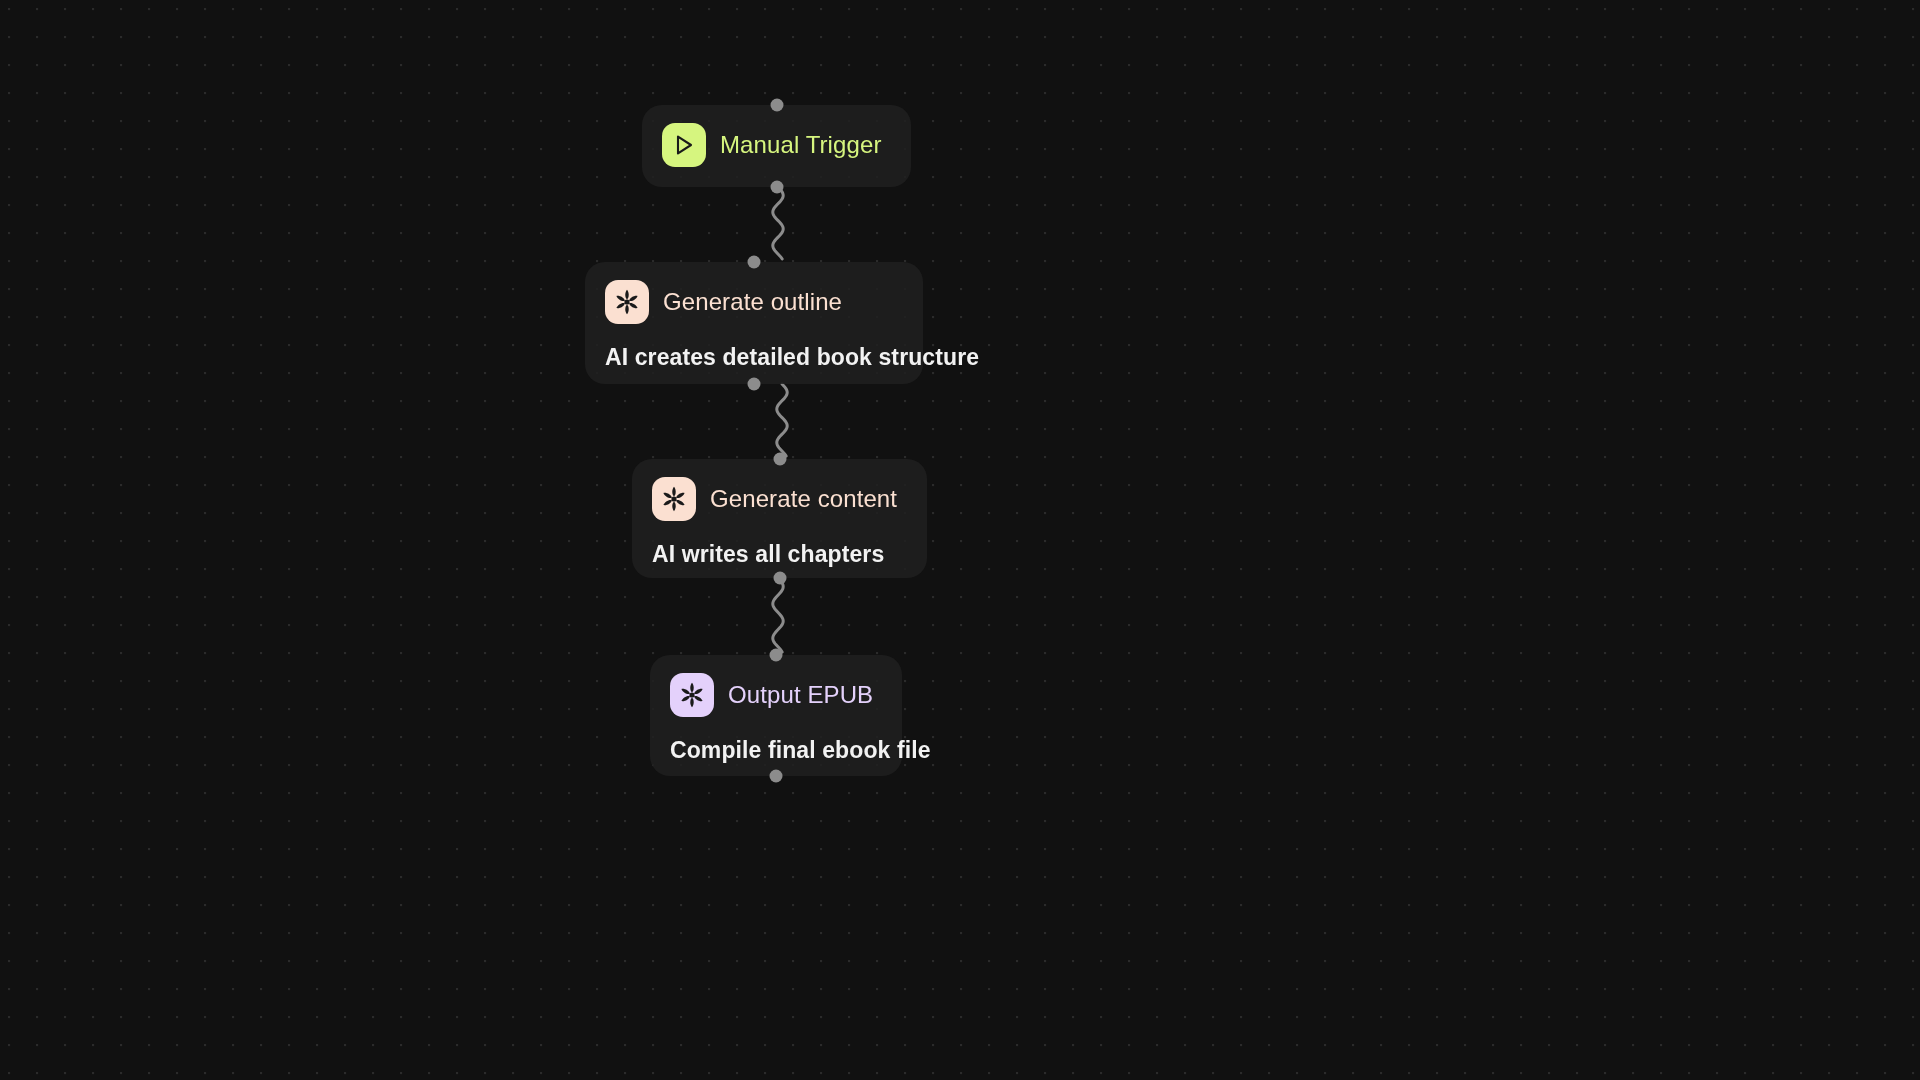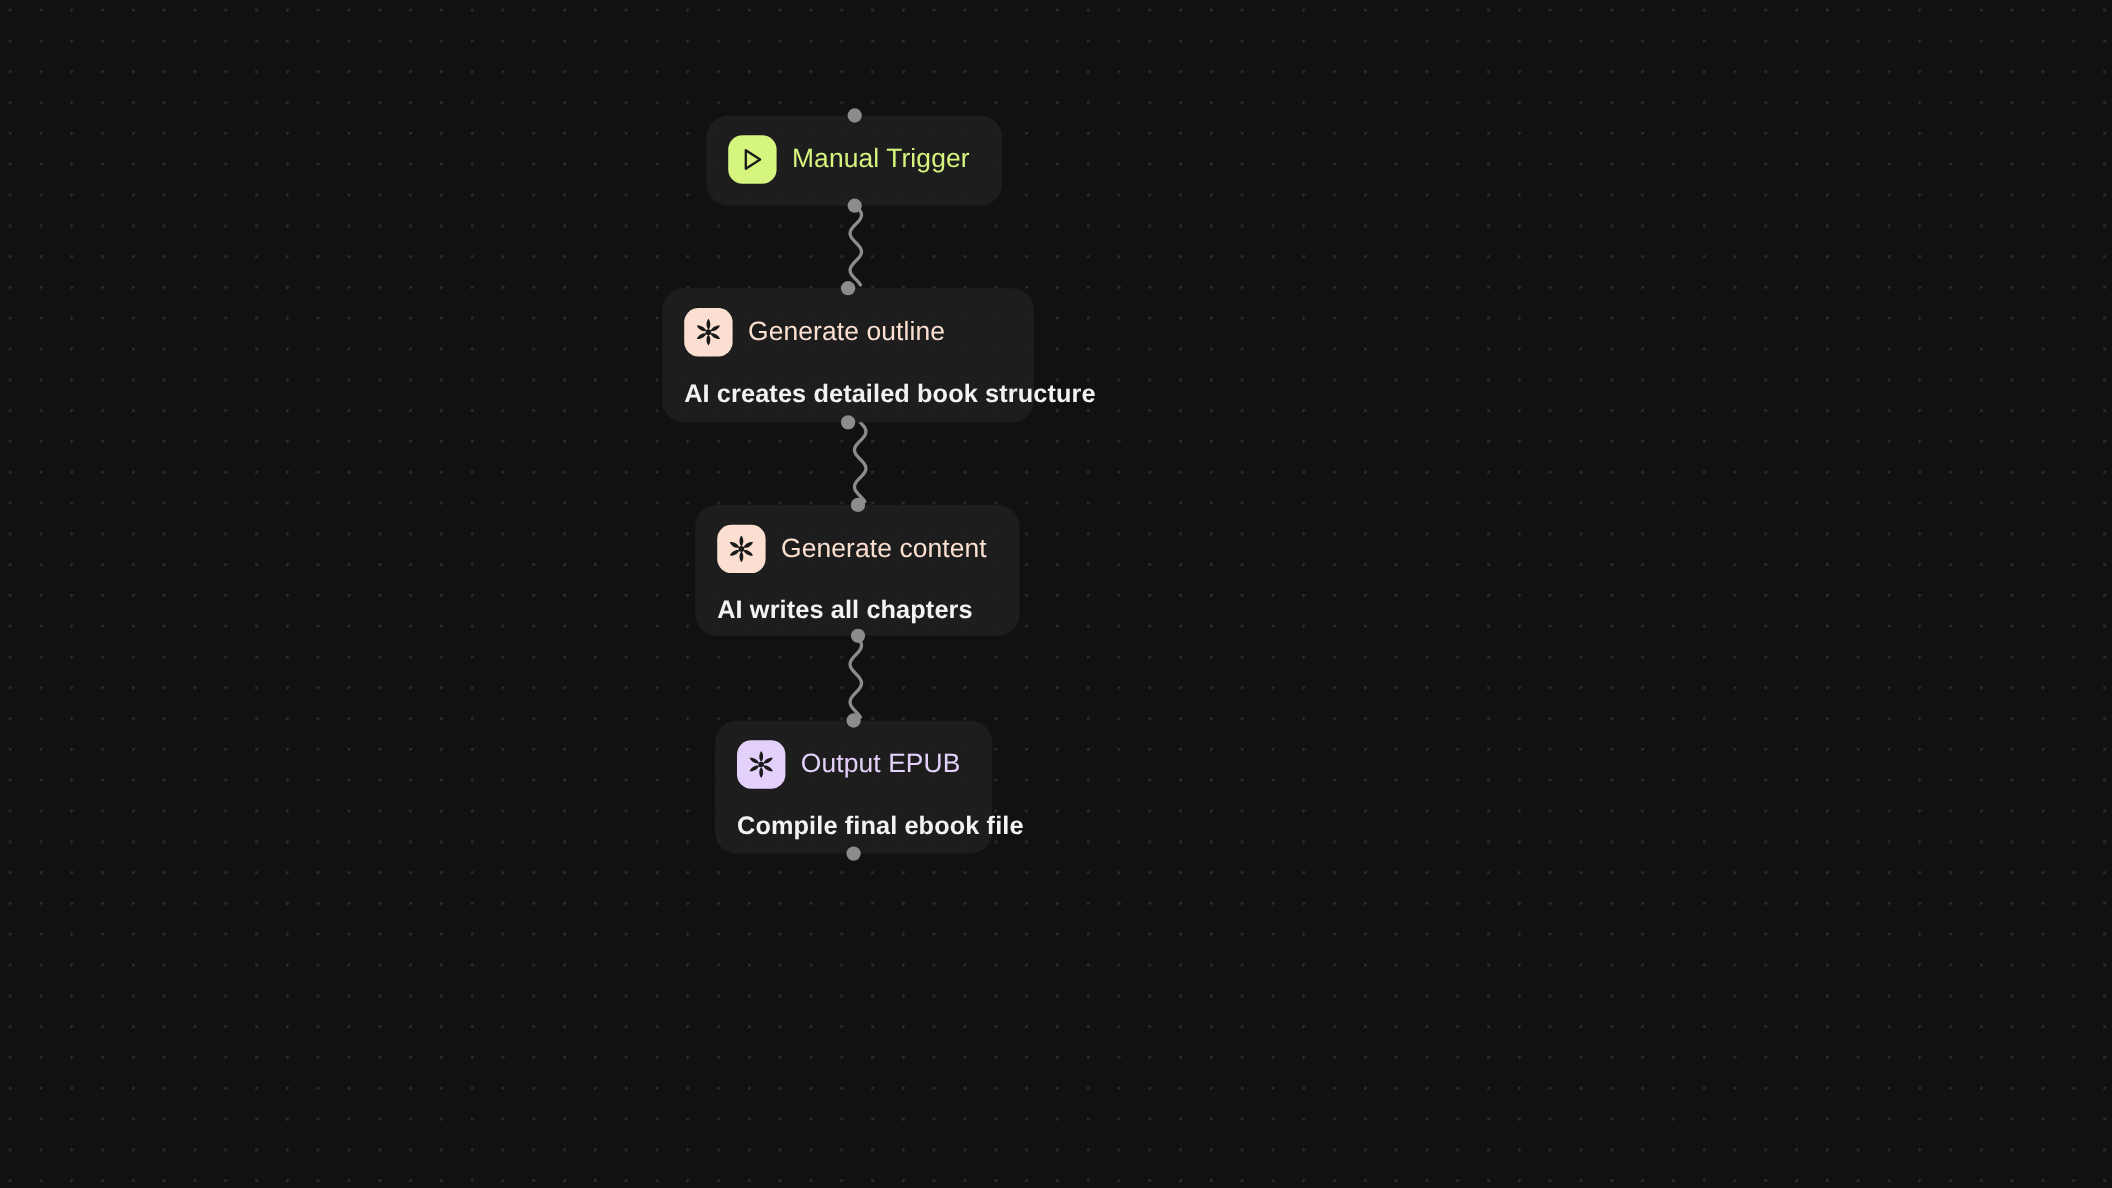--- a/index.html
+++ b/index.html
@@ -104,21 +104,21 @@
         <div class="badge" style="background: rgb(214, 245, 127);">
           <svg width="22" height="24" viewBox="0 0 22 24">
             <path d="M5 3.6 L18 12 L5 20.4 Z" fill="none" stroke="#1a1a1a" stroke-width="2.1" stroke-linejoin="round" stroke-linecap="round"></path>
           </svg>
         </div>
         <div class="node-title" style="color: rgb(214, 245, 127); text-align: right;">Manual Trigger</div>
       </div>
       <div class="port top" style="background: rgb(140, 140, 140);"></div>
       <div class="port bottom" style="background: rgb(140, 140, 140);"></div>
     </div>
-    <div class="node" style="left: 602px; top: 262px; width: 338px; height: 122px;">
+    <div class="node" style="left: 585px; top: 262px; width: 338px; height: 122px;">
       <div class="node-head">
         <div class="badge" style="background: rgb(251, 224, 209);">
           <svg width="30" height="30" viewBox="-15 -15 30 30">
             <g>
               <path d="M0,-2.4 C2.4,-4.6 2.2,-9.6 0,-12.2 C-2.2,-9.6 -2.4,-4.6 0,-2.4 Z" fill="#1a1a1a" transform="rotate(0)"></path>
               <path d="M0,-2.4 C2.4,-4.6 2.2,-9.6 0,-12.2 C-2.2,-9.6 -2.4,-4.6 0,-2.4 Z" fill="#1a1a1a" transform="rotate(60)"></path>
               <path d="M0,-2.4 C2.4,-4.6 2.2,-9.6 0,-12.2 C-2.2,-9.6 -2.4,-4.6 0,-2.4 Z" fill="#1a1a1a" transform="rotate(120)"></path>
               <path d="M0,-2.4 C2.4,-4.6 2.2,-9.6 0,-12.2 C-2.2,-9.6 -2.4,-4.6 0,-2.4 Z" fill="#1a1a1a" transform="rotate(180)"></path>
               <path d="M0,-2.4 C2.4,-4.6 2.2,-9.6 0,-12.2 C-2.2,-9.6 -2.4,-4.6 0,-2.4 Z" fill="#1a1a1a" transform="rotate(240)"></path>
               <path d="M0,-2.4 C2.4,-4.6 2.2,-9.6 0,-12.2 C-2.2,-9.6 -2.4,-4.6 0,-2.4 Z" fill="#1a1a1a" transform="rotate(300)"></path>

